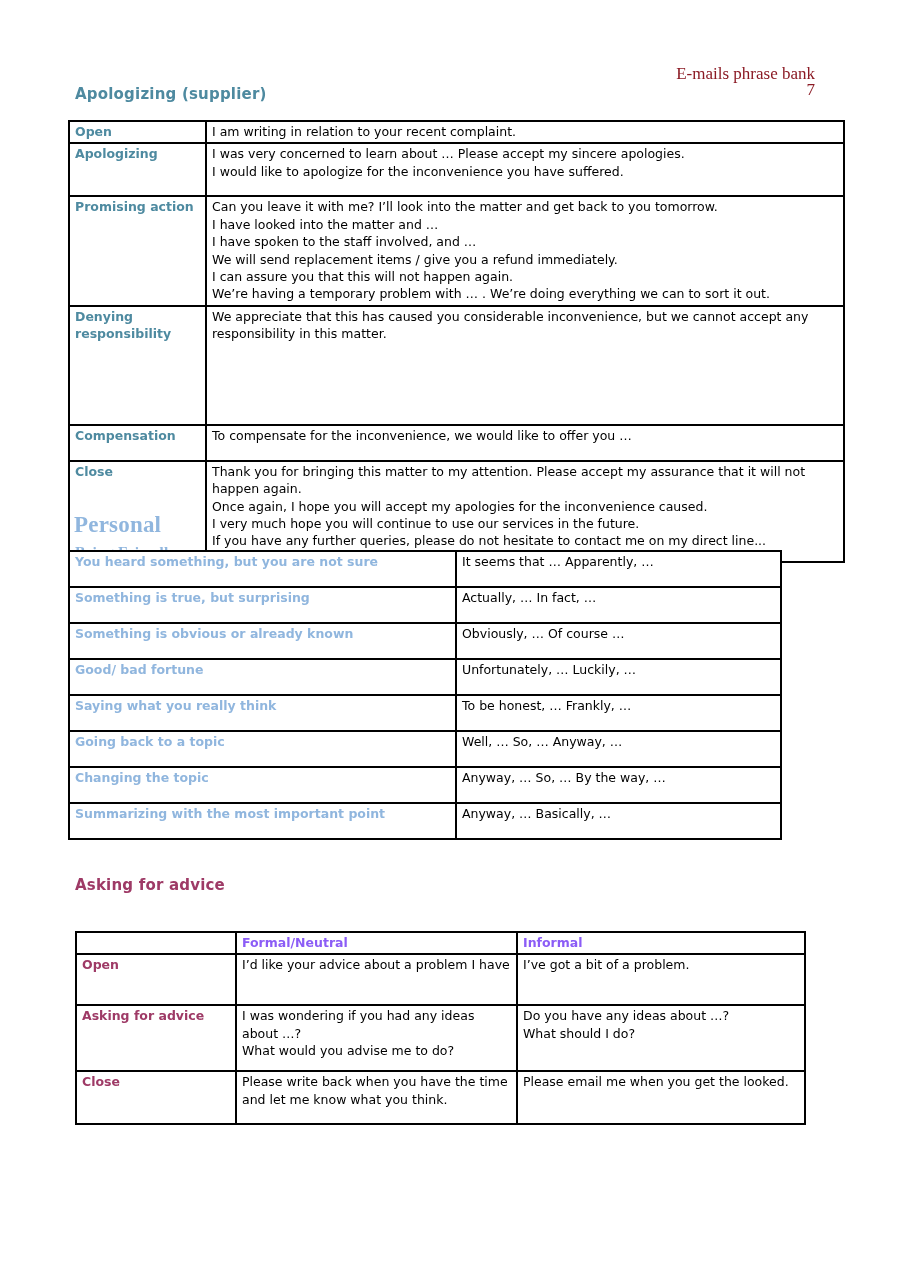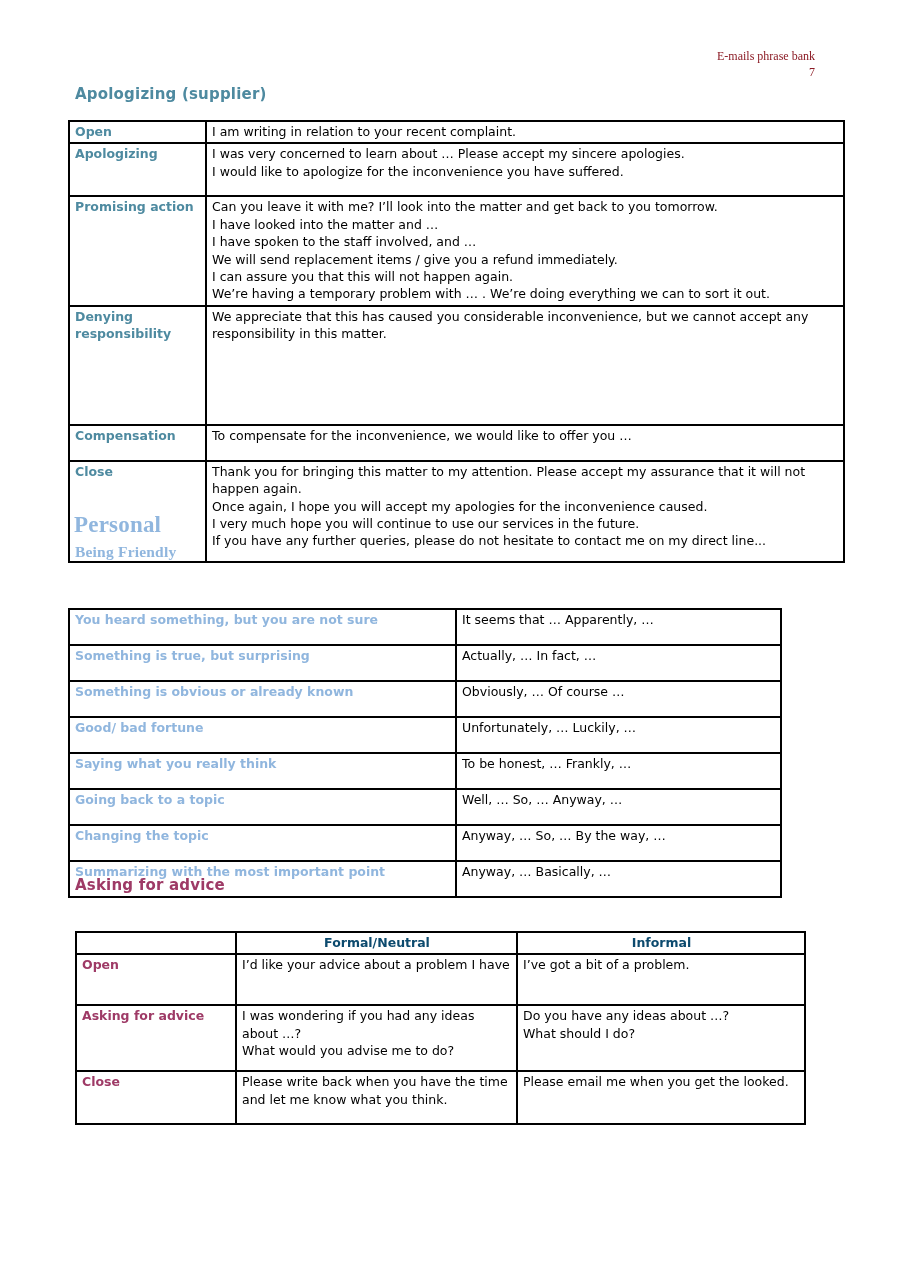--- a/index.html
+++ b/index.html
@@ -7,25 +7,25 @@
     width: 898px; height: 1270px;
     background: #ffffff;
     font-family: "DejaVu Sans", sans-serif;
     color: #000000;
     position: relative;
   }
   .page { position: absolute; inset: 0; }
 
   
   .page-header {
-    position: absolute; top: 49px; right: 83px;
+    position: absolute; top: 66px; right: 83px;
     text-align: right;
     font-family: "Liberation Serif", serif;
     color: #8b1a24;
-    font-size: 12px; line-height: 15.5px;
+    font-size: 17px; line-height: 15.5px;
   }
 
   .section-heading {
     position: absolute;
     font-weight: bold; font-size: 15px;
     letter-spacing: 0.2px;
   }
   .teal  { color: #4e8aa0; }
   .blue  { color: #90b6de; font-family: Liberation Serif, serif; }
   .pink  { color: #9e3a66; }
@@ -57,35 +57,35 @@
   #table-apologizing col.c1 { width: 137px; }
   #table-apologizing tr:nth-child(1) td { height: 15px; }
   #table-apologizing tr:nth-child(2) td { height: 48px; margin-top: 20px; }
   #table-apologizing tr:nth-child(3) td { height: 46px; }
   #table-apologizing tr:nth-child(4) td { height: 114px; }
   #table-apologizing tr:nth-child(5) td { height: 31px; }
   #table-apologizing tr:nth-child(6) td { height: 96px; }
   #table-apologizing .label-cell { color: #4e8aa0; }
 
   
-  #table-friendly { left: 68px; top: 608px; width: 714px; }
+  #table-friendly { left: 68px; top: 550px; width: 714px; }
   #table-friendly col.c1 { width: 387px; }
   #table-friendly td { height: 31px; }
   #table-friendly .label-cell { color: #90b6de; }
 
   
   #table-advice { left: 75px; top: 931px; width: 731px; }
   #table-advice col.c1 { width: 160px; }
   #table-advice col.c2 { width: 281px; }
   #table-advice tr:nth-child(1) td { height: 17px; }
   #table-advice tr:nth-child(2) td { height: 46px; }
   #table-advice tr:nth-child(3) td { height: 61px; }
   #table-advice tr:nth-child(4) td { height: 48px; }
   #table-advice .label-cell { color: #9e3a66; }
-  #table-advice .col-header { font-weight: bold; color: #0c4a6e; text-align: center; }
+  #table-advice .col-header { font-weight: bold; color: #8b5cf6; }
 </style>
 </head>
 <body>
 
 <div class="page">
 
   <div class="page-header">
     <div>E-mails phrase bank</div>
     <div>7</div>
   </div>

